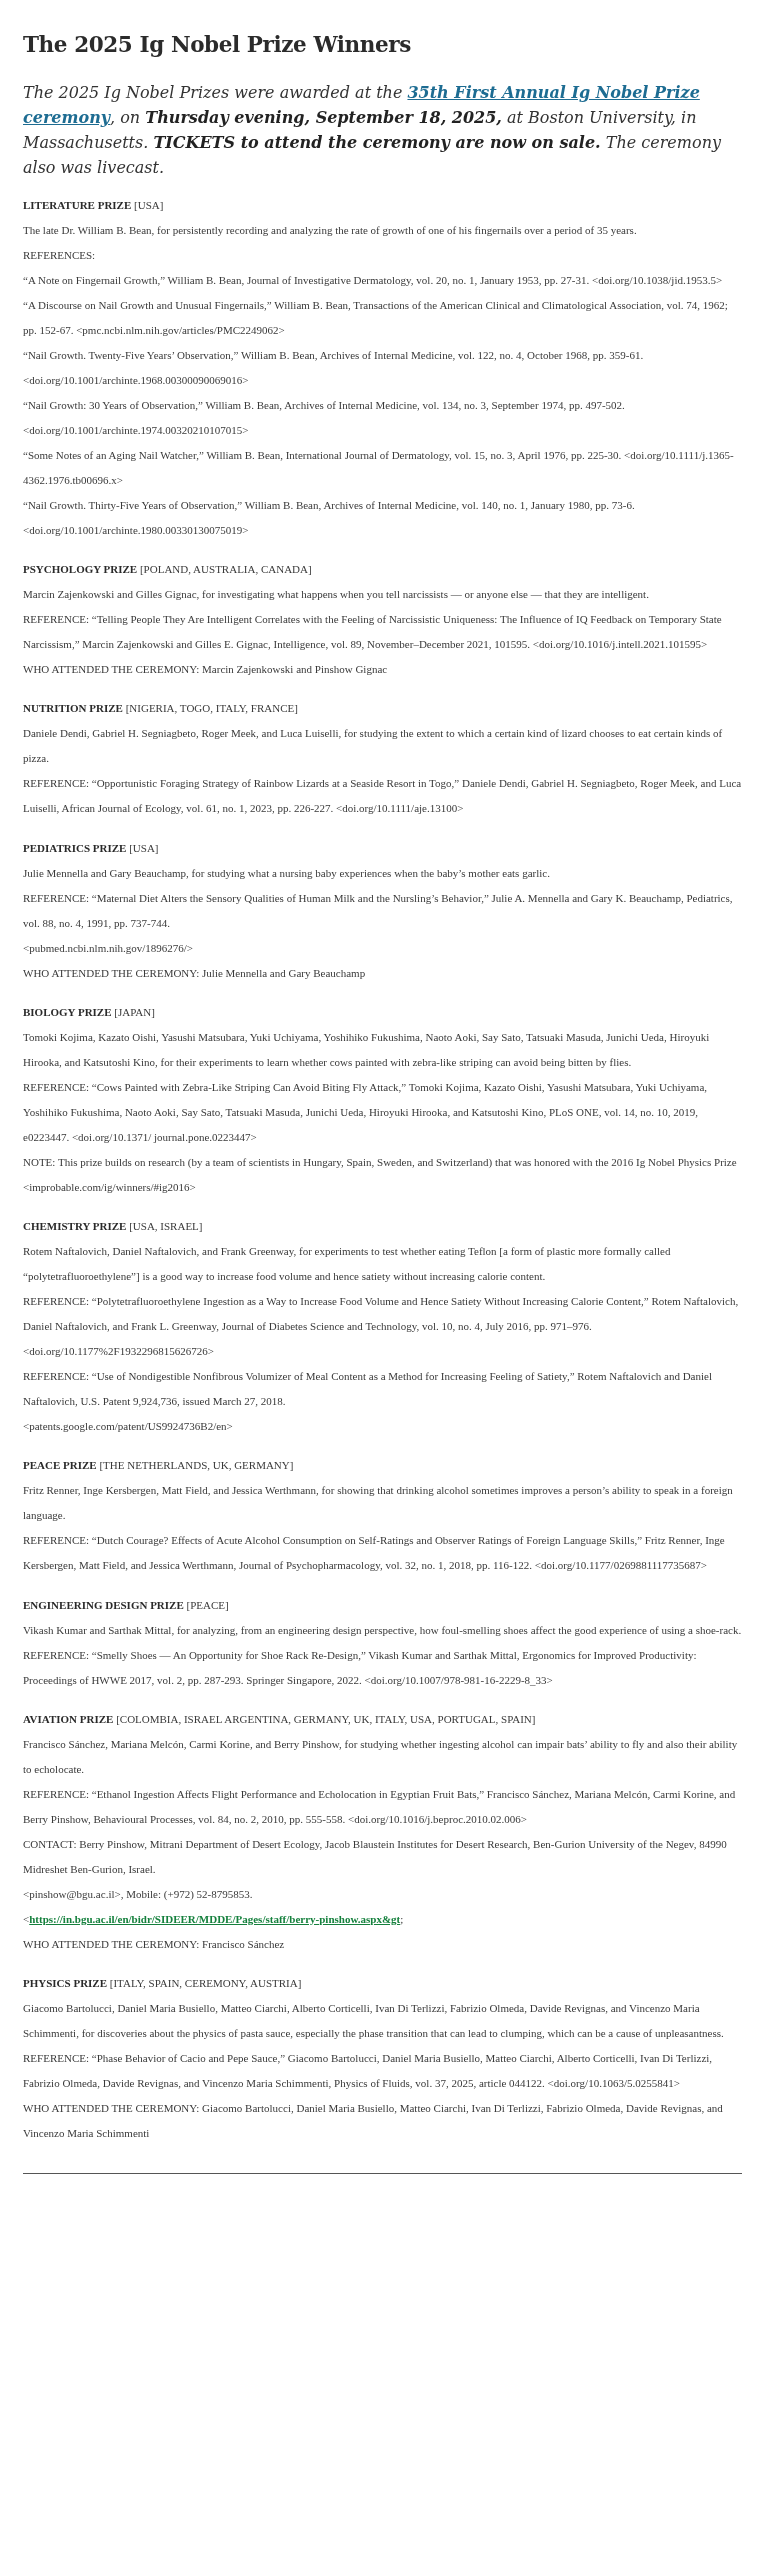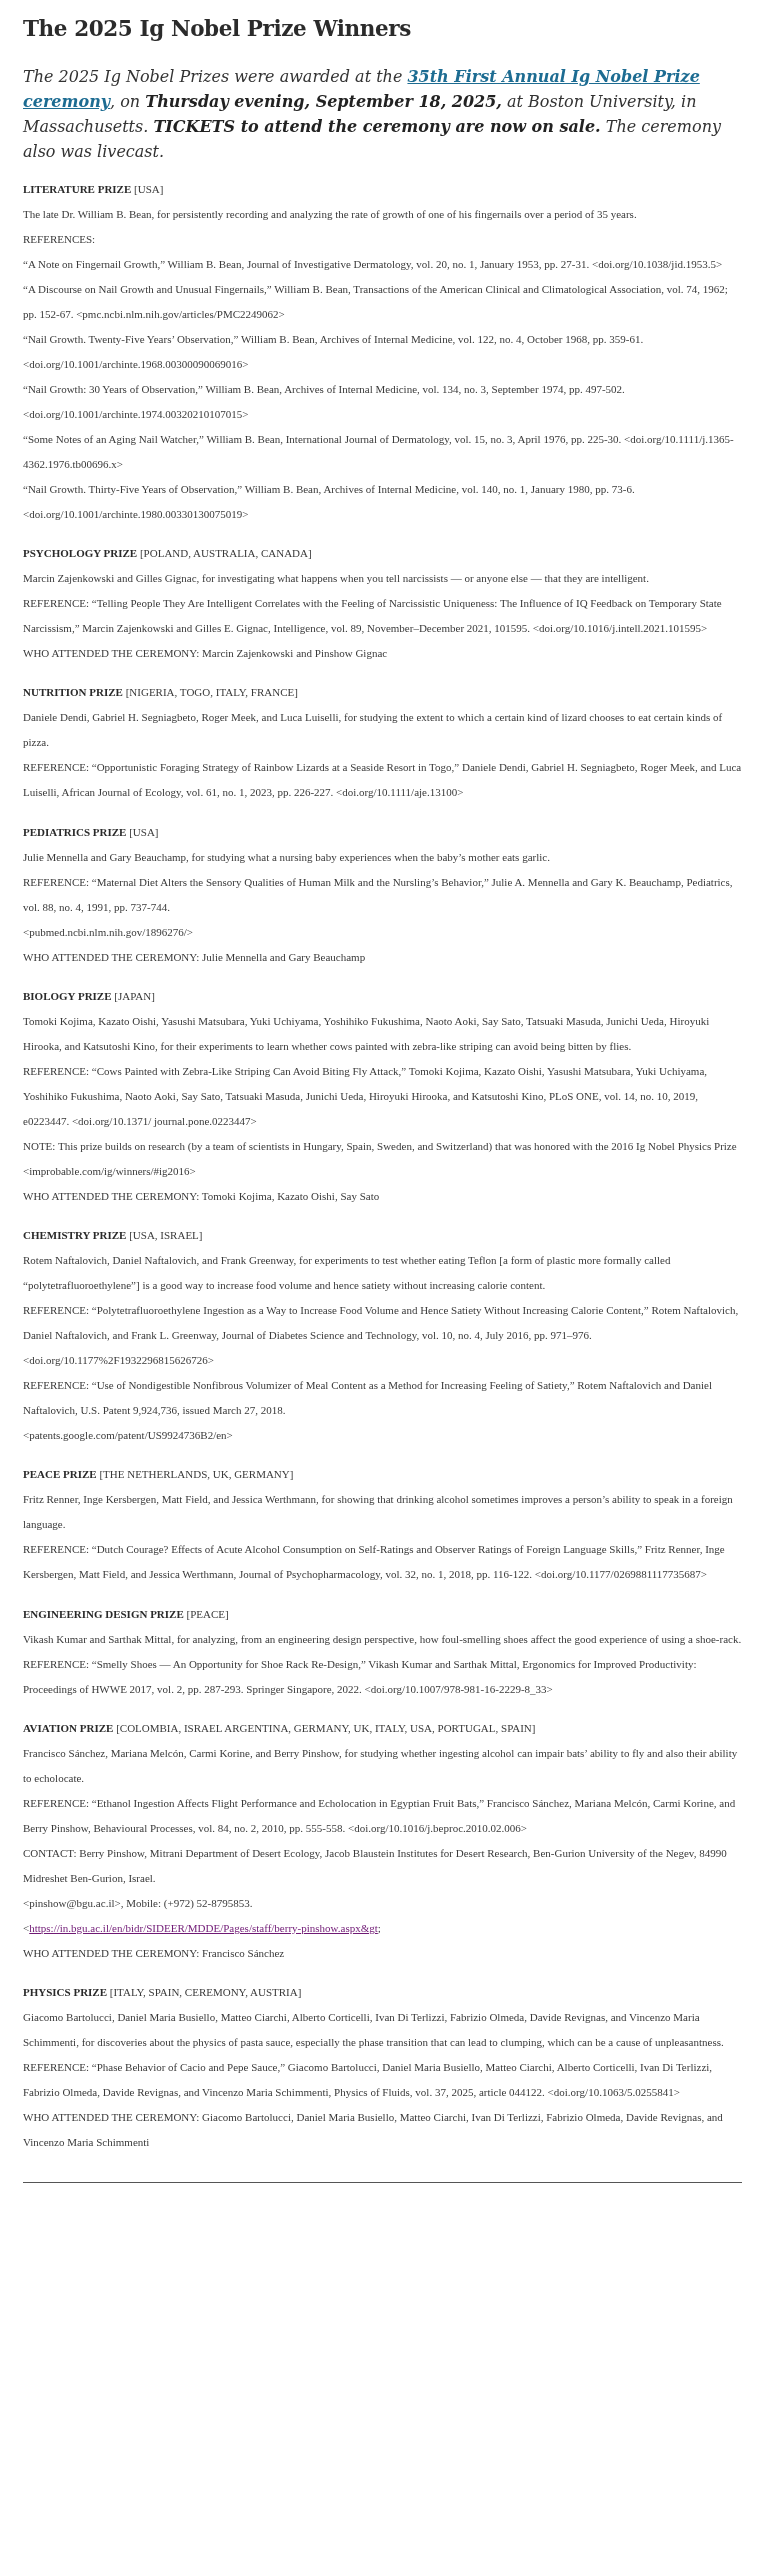--- a/index.html
+++ b/index.html
@@ -1,21 +1,21 @@
 <!DOCTYPE html>
 <html style="font-size:14.3px"><head>
 <meta charset="utf-8">
 <style>
   html, body { margin: 0; padding: 0; background: #ffffff; }
   body {
     width: 765px;
     font-family: "DejaVu Serif", "Liberation Serif", serif;
     color: #333333;
   }
-  .page { padding: 7.2px 23px 27px 23px; }
+  .page { padding: 7.2px 23px 27px 23px; margin-top: 16px; }
   h1 {
     font-family: "DejaVu Serif", serif;
     font-size: 21.5px;
     font-weight: bold;
     color: #2b2b2b;
     margin: 9px 0 23px 0;
     letter-spacing: -0.4px;
   }
   .intro {
     font-style: italic;
@@ -28,21 +28,21 @@
   .intro b { color: #222; }
   .prize { margin: 0 0 14.3px 0; }
   .prize p {
     margin: 0;
     font-family: "Liberation Serif", "DejaVu Serif", serif;
     font-size: 11px;
     line-height: 25px;
     color: #3a3a3a;
   }
   .prize .head b { font-weight: bold; color: #2a2a2a; }
-  .prize a { color: #701a75; text-decoration: underline; }
+  .prize a { color: #15803d; text-decoration: underline; font-weight: bold; }
   hr.rule {
     border: none;
     border-top: 1.8px solid #555;
     margin: 27px 0 0 0;
   }
 </style>
 </head>
 <body>
 
 <div class="page">
@@ -78,21 +78,20 @@
         <p>Julie Mennella and Gary Beauchamp, for studying what a nursing baby experiences when the baby’s mother eats garlic.</p>
         <p>REFERENCE: “Maternal Diet Alters the Sensory Qualities of Human Milk and the Nursling’s Behavior,” Julie A. Mennella and Gary K. Beauchamp, Pediatrics, vol. 88, no. 4, 1991, pp. 737-744.</p>
         <p>&lt;pubmed.ncbi.nlm.nih.gov/1896276/&gt;</p>
         <p>WHO ATTENDED THE CEREMONY: Julie Mennella and Gary Beauchamp</p>
       </div>
       <div class="prize">
         <p class="head"><b>BIOLOGY PRIZE</b><span> [JAPAN]</span></p>
         <p>Tomoki Kojima, Kazato Oishi, Yasushi Matsubara, Yuki Uchiyama, Yoshihiko Fukushima, Naoto Aoki, Say Sato, Tatsuaki Masuda, Junichi Ueda, Hiroyuki Hirooka, and Katsutoshi Kino, for their experiments to learn whether cows painted with zebra-like striping can avoid being bitten by flies.</p>
         <p>REFERENCE: “Cows Painted with Zebra-Like Striping Can Avoid Biting Fly Attack,” Tomoki Kojima, Kazato Oishi, Yasushi Matsubara, Yuki Uchiyama, Yoshihiko Fukushima, Naoto Aoki, Say Sato, Tatsuaki Masuda, Junichi Ueda, Hiroyuki Hirooka, and Katsutoshi Kino, PLoS ONE, vol. 14, no. 10, 2019, e0223447. &lt;doi.org/10.1371/ journal.pone.0223447&gt;</p>
         <p>NOTE: This prize builds on research (by a team of scientists in Hungary, Spain, Sweden, and Switzerland) that was honored with the 2016 Ig Nobel Physics Prize &lt;improbable.com/ig/winners/#ig2016&gt;</p>
-        <p>WHO ATTENDED THE CEREMONY: Tomoki Kojima, Kazato Oishi, Say Sato</p>
       </div>
       <div class="prize">
         <p class="head"><b>CHEMISTRY PRIZE</b><span> [USA, ISRAEL]</span></p>
         <p>Rotem Naftalovich, Daniel Naftalovich, and Frank Greenway, for experiments to test whether eating Teflon [a form of plastic more formally called “polytetrafluoroethylene”] is a good way to increase food volume and hence satiety without increasing calorie content.</p>
         <p>REFERENCE: “Polytetrafluoroethylene Ingestion as a Way to Increase Food Volume and Hence Satiety Without Increasing Calorie Content,” Rotem Naftalovich, Daniel Naftalovich, and Frank L. Greenway, Journal of Diabetes Science and Technology, vol. 10, no. 4, July 2016, pp. 971–976. &lt;doi.org/10.1177%2F1932296815626726&gt;</p>
         <p>REFERENCE: “Use of Nondigestible Nonfibrous Volumizer of Meal Content as a Method for Increasing Feeling of Satiety,” Rotem Naftalovich  and Daniel Naftalovich, U.S. Patent 9,924,736, issued March 27, 2018.</p>
         <p>&lt;patents.google.com/patent/US9924736B2/en&gt;</p>
       </div>
       <div class="prize">
         <p class="head"><b>PEACE PRIZE</b><span> [THE NETHERLANDS, UK, GERMANY]</span></p>

